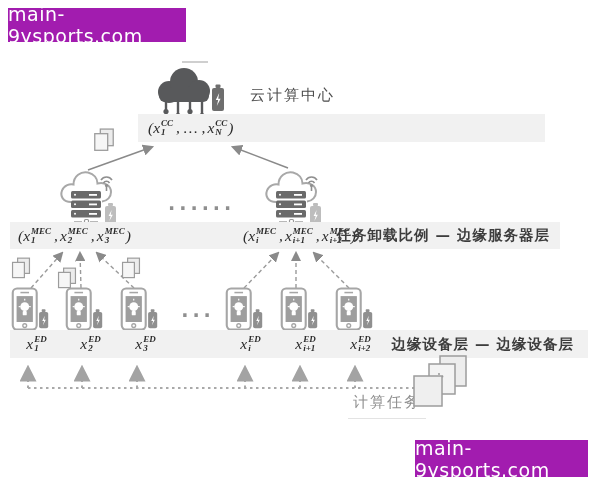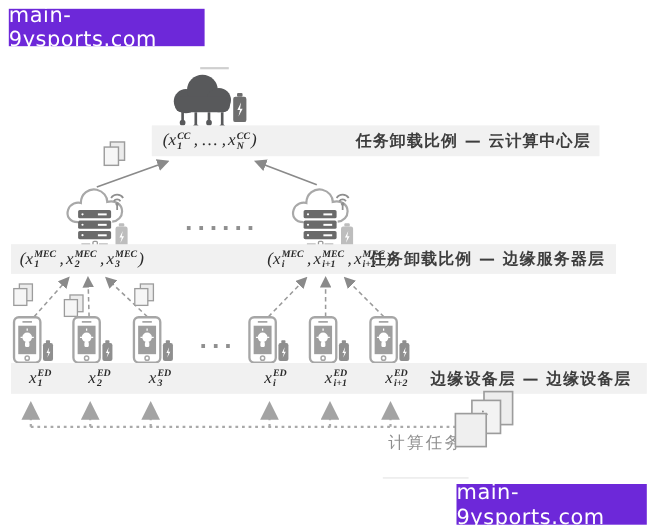--- a/index.html
+++ b/index.html
@@ -1,39 +1,39 @@
 <!DOCTYPE html>
 <html><head>
 <meta charset="utf-8">
 <style>
   html,body{margin:0;padding:0;background:#fff;}
   #canvas{position:relative;width:600px;height:480px;background:#ffffff;overflow:hidden;
           font-family:"DejaVu Sans","Liberation Sans",sans-serif;}
   .abs{position:absolute;}
   
-  .wm{background:#6d28d9;color:#ffffff;display:flex;align-items:center;justify-content:center;
+  .wm{background:#a21caf;color:#ffffff;display:flex;align-items:center;justify-content:center;
       font-size:19px;letter-spacing:0.5px;}
   
   .bar{background:#f1f1f1;display:flex;align-items:center;}
   .row-label{position:absolute;font-size:14.5px;font-weight:600;color:#3d3d3d;letter-spacing:1px;white-space:nowrap;}
   
   .layer-label{font-size:15px;color:#4c4c4c;letter-spacing:2px;white-space:nowrap;}
   
   .formula{font-family:"Liberation Serif","DejaVu Serif",serif;font-style:italic;font-size:15.5px;
            color:#2b2b2b;white-space:nowrap;display:inline-flex;align-items:center;}
   .xv{display:inline-flex;align-items:center;}
   .xv .base{font-style:italic;}
   .ss{display:inline-flex;flex-direction:column;line-height:1;font-size:9px;font-weight:700;
       margin-left:1px;margin-right:1px;font-style:italic;letter-spacing:0;}
   .ss .sup{display:block;}
   .ss .sub{display:block;}
   .sep{margin:0 2px;}
   
   .dots{color:#8f8f8f;font-weight:700;letter-spacing:4px;font-size:19px;line-height:10px;}
-  .task-label-wrap{border-bottom:1px solid #e3e3e3;padding-bottom:22px;}
+  .task-label-wrap{border-bottom:1px solid #e3e3e3;padding-bottom:6px;}
   .task-label{font-size:15px;color:#8f8f8f;letter-spacing:2px;}
   .faint-line{background:#cfcfcf;height:2px;}
   svg.icon{display:block;}
 </style>
 </head>
 <body>
 
 <div id="canvas">
 
   <svg width="0" height="0" style="position:absolute" aria-hidden="true">
@@ -162,20 +162,21 @@
     <span>main-9ysports.com</span>
   </div>
   <div class="abs wm" style="left:415px;top:440px;width:173px;height:37px">
     <span>main-9ysports.com</span>
   </div>
 
   <div class="abs faint-line" style="left:182px;top:61px;width:26px"></div>
   <svg class="abs icon" style="left:152px;top:66px" width="74" height="56">
       <use href="#ic-cloud-cc"></use>
     </svg>
+  <div class="abs layer-label" style="left:250px;top:86px">云计算中心</div>
 
   <div class="abs bar" style="left:138px;top:114px;width:407px;height:28px">
     <span class="formula" style="margin-left:10px">
       <span>(</span>
       <span class="xv">
           <span class="base">x</span>
           <span class="ss">
             <span class="sup">CC</span>
             <span class="sub">1</span>
           </span>
@@ -183,21 +184,20 @@
       <span class="sep">, … ,</span>
       <span class="xv">
           <span class="base">x</span>
           <span class="ss">
             <span class="sup">CC</span>
             <span class="sub">N</span>
           </span>
         </span>
       <span>)</span>
     </span>
-    <span class="row-label" style="right:8px">任务卸载比例 — 云计算中心层</span>
   </div>
 
   <svg class="abs icon" style="left:92px;top:127px" width="24" height="30">
       <use href="#ic-docs"></use>
     </svg>
 
   <svg class="abs icon" style="left:58px;top:168px" width="64" height="60">
       <use href="#ic-server"></use>
     </svg>
   <svg class="abs icon" style="left:263px;top:168px" width="64" height="60">

